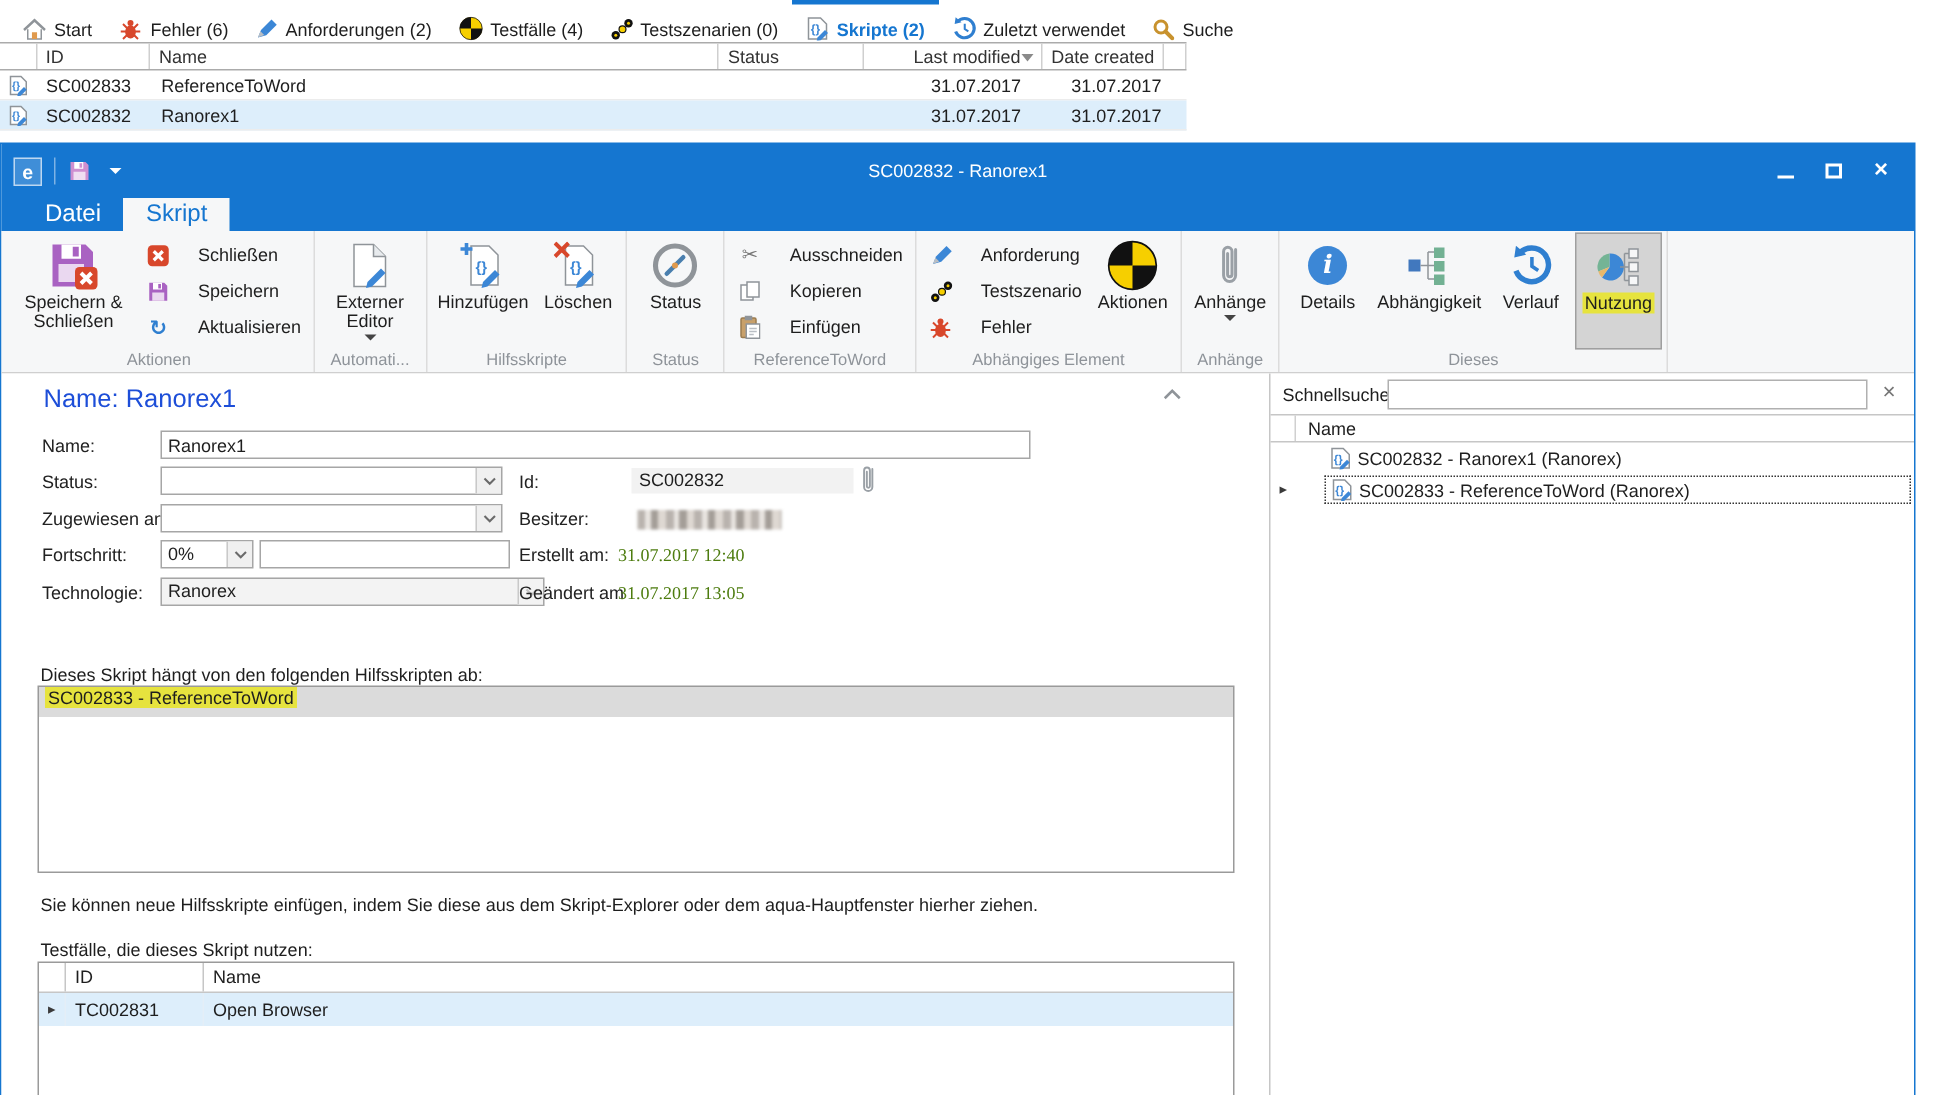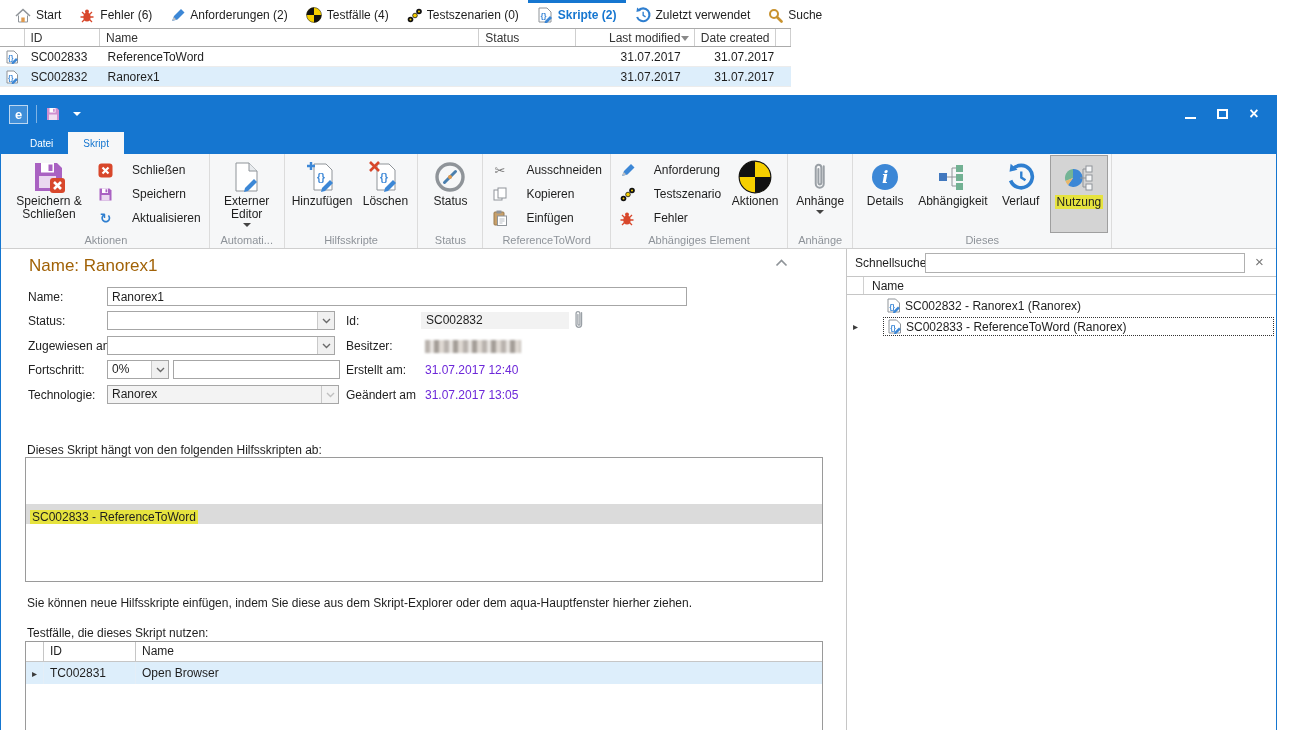--- a/index.html
+++ b/index.html
@@ -2,21 +2,21 @@
 <html><head>
 <meta charset="utf-8">
 <style>
   * { margin:0; padding:0; box-sizing:border-box; }
   html,body { width:1291px; height:730px; overflow:hidden; background:#fff;
     font-family:"Liberation Sans","DejaVu Sans",sans-serif; font-size:12px; color:#1e1e1e; }
 
   
   .topnav { position:absolute; top:0; left:0; right:0; height:27px; display:flex;
     align-items:stretch; padding-left:6px; background:#fff; }
-  .nav-item { display:flex; align-items:center; gap:5px; padding:0 9px; border-top:3px solid transparent; cursor:default; }
+  .nav-item { display:flex; align-items:flex-end; gap:5px; padding:0 9px; border-top:3px solid transparent; cursor:default; }
   .nav-item.active { border-top-color:#1576d0; }
   .nav-item.active .nlabel { color:#1576d0; font-weight:bold; }
   .nicon { display:flex; align-items:center; }
 
   
   .sgrid { position:absolute; top:28px; left:0; width:791px; }
   .sg-h { display:flex; height:19px; border-top:1px solid #ababab; border-bottom:1px solid #ababab; color:#333; }
   .sg-h .cell { border-right:1px solid #cfcfcf; padding:2px 6px; display:flex; align-items:center; }
   .sg-r { display:flex; height:20px; border-bottom:1px solid #ececec; align-items:center; }
   .sg-r.sel { background:#ddeefb; }
@@ -38,21 +38,21 @@
   .qcaret { width:0; height:0; border-left:4px solid transparent; border-right:4px solid transparent;
     border-top:4px solid #fff; margin-left:4px; }
   .wtitle { position:absolute; left:0; right:0; text-align:center; font-size:12px; color:#fff; pointer-events:none; }
   .wbtns { position:absolute; right:6px; top:0; height:36px; display:flex; }
   .wbtn { width:32px; height:36px; display:flex; align-items:center; justify-content:center; color:#fff; }
   .minico { width:11px; border-bottom:2px solid #fff; margin-top:8px; }
   .maxico { width:11px; height:10px; border:2px solid #fff; }
   .closeico { font-size:16px; font-weight:bold; line-height:1; }
 
   .tabstrip { height:22px; background:#1576d0; display:flex; padding-left:14px; }
-  .rtab { padding:0 15px; display:flex; align-items:center; color:#fff; font-size:10px; }
+  .rtab { padding:0 15px; display:flex; align-items:center; color:#fff; font-size:16px; }
   .rtab.active { background:#f6f7f8; color:#1576d0; }
 
   
   .ribbon { height:95px; background:#f6f7f8; border-bottom:1px solid #cfcfcf; display:flex; padding-left:2px; }
   .rgroup { display:flex; flex-direction:column; border-right:1px solid #dcdcdc; padding:1px 3px 0; }
   .rbody { flex:1; display:flex; align-items:stretch; }
   .rglabel { height:15px; line-height:15px; text-align:center; color:#8e9399; font-size:11px; white-space:nowrap; }
   .bigbtn { display:flex; flex-direction:column; align-items:center; padding:4px 4px 0; min-width:58px; cursor:default; }
   .bigbtn .bico { height:36px; display:flex; align-items:center; justify-content:center; }
   .bigbtn .blab { text-align:center; line-height:13px; max-width:78px; }
@@ -63,39 +63,39 @@
   .dcaret { width:0; height:0; border-left:4px solid transparent; border-right:4px solid transparent;
     border-top:4px solid #444; margin:2px auto 0; }
   .hl { background:#e6e33e; padding:0 2px; }
   .infocircle { width:26px; height:26px; border-radius:50%; background:#3c87d6; color:#fff; display:flex;
     align-items:center; justify-content:center; font-family:"DejaVu Serif",serif; font-style:italic; font-weight:bold; font-size:17px; }
   .bluechar { color:#2f7fd0; font-weight:bold; }
 
   
   .content { position:absolute; top:153px; left:0; right:0; bottom:0; display:flex; background:#fff; }
   .form-pane { width:845px; position:relative; }
-  .fheader { position:absolute; left:28px; top:7px; font-size:17px; color:#a16207; }
+  .fheader { position:absolute; left:28px; top:7px; font-size:17px; color:#1d4ed8; }
   .collapse { position:absolute; left:774px; top:10px; }
   .flabel { position:absolute; left:27px; color:#222; }
   .rlabel { position:absolute; left:345px; color:#222; }
-  .rvalue { position:absolute; left:424px; color:#6d28d9; }
+  .rvalue { position:absolute; left:411px; color:#4d7c0f;font-family:Liberation Serif, serif; }
   .tbox { position:absolute; height:19px; border:1px solid #a6a6a6; background:#fff; padding:1px 4px; font-size:12px;
     font-family:"Liberation Sans","DejaVu Sans",sans-serif; color:#1e1e1e; }
   .combo { position:absolute; height:19px; border:1px solid #a6a6a6; background:#fff; display:flex; }
   .combo .cval { flex:1; padding:1px 4px; overflow:hidden; white-space:nowrap; }
   .combo .carr { width:17px; border-left:1px solid #c9c9c9; background:#f0f0f0; display:flex; align-items:center; justify-content:center; }
   .combo.disabled { background:#f3f3f3; }
   .combo.disabled .carr { background:#f3f3f3; }
   .idbox { position:absolute; left:420px; width:148px; height:17px; background:#f2f2f2; padding:1px 5px; }
   .redacted { position:absolute; left:424px; width:96px; height:13px; filter:blur(1px);
     background:repeating-linear-gradient(90deg,#b9b3ae 0 5px,#e8e4e0 5px 9px,#a49e98 9px 14px,#ded8d2 14px 19px); }
 
   .dep-label { position:absolute; left:26px; top:194px; }
   .listbox { position:absolute; left:24px; top:208px; width:798px; height:125px; border:1px solid #9a9a9a; background:#fff; }
-  .listrow { height:20px; background:#dbdbdb; display:flex; align-items:flex-end; padding-left:4px;margin-top:46px; }
+  .listrow { height:20px; background:#dbdbdb; display:flex; align-items:flex-start; padding-left:4px; }
   .hint { position:absolute; left:26px; top:347px; }
   .usage-label { position:absolute; left:26px; top:377px; }
   .utable { position:absolute; left:24px; top:392px; width:798px; height:90px; border:1px solid #9a9a9a; background:#fff; }
   .ut-h { display:flex; height:20px; border-bottom:1px solid #c6c6c6; }
   .ut-h .ucell { border-right:1px solid #c6c6c6; padding:2px 6px; }
   .ut-r { display:flex; height:22px; align-items:center; }
   .ut-r.sel { background:#ddeefb; }
   .ut-r .ucell { border-right:1px solid #e4eef7; padding:2px 6px; height:100%; display:flex; align-items:center; }
   .u0{width:18px; padding:0 !important; justify-content:center; display:flex; align-items:center;}
   .u1{width:92px;} .u2{flex:1; border-right:none !important;}
@@ -257,20 +257,21 @@
       <span>
           <svg width="16" height="16">
             <path d="M2 2 h10 l2 2 v10 h-12 z" fill="#cf8fd0"></path>
             <rect x="4.5" y="2" width="6" height="4.5" fill="#fff"></rect>
             <rect x="8" y="2.8" width="1.8" height="3" fill="#cf8fd0"></rect>
             <rect x="4" y="8.5" width="8" height="5.5" fill="#f0def1"></rect>
           </svg>
         </span>
       <span class="qcaret"></span>
     </div>
+    <div class="wtitle">SC002832 - Ranorex1</div>
     <div class="wbtns">
       <div class="wbtn">
           <span class="minico"></span>
         </div>
       <div class="wbtn">
           <span class="maxico"></span>
         </div>
       <div class="wbtn">
           <span class="closeico">×</span>
         </div>
@@ -586,21 +587,21 @@
             <svg width="9" height="6">
               <path d="M1 1 L4.5 4.5 L8 1" stroke="#6a6a6a" stroke-width="1.4" fill="none"></path>
             </svg>
           </span>
       </div>
       <input class="tbox" style="left: 172px; top: 111px; width: 167px;">
       <span class="rlabel" style="top:114px;">Erstellt am:</span>
       <span class="rvalue" style="top:114px;">31.07.2017 12:40</span>
 
       <span class="flabel" style="top:139px;">Technologie:</span>
-      <div class="combo disabled" style="left:106px; top:136px; width:232px;">
+      <div class="combo disabled" style="left:106px; top:136px; width:256px;">
         <span class="cval">Ranorex</span>
         <span class="carr">
             <svg width="9" height="6">
               <path d="M1 1 L4.5 4.5 L8 1" stroke="#c0c0c0" stroke-width="1.4" fill="none"></path>
             </svg>
           </span>
       </div>
       <span class="rlabel" style="top:139px;">Geändert am</span>
       <span class="rvalue" style="top:139px;">31.07.2017 13:05</span>
 

